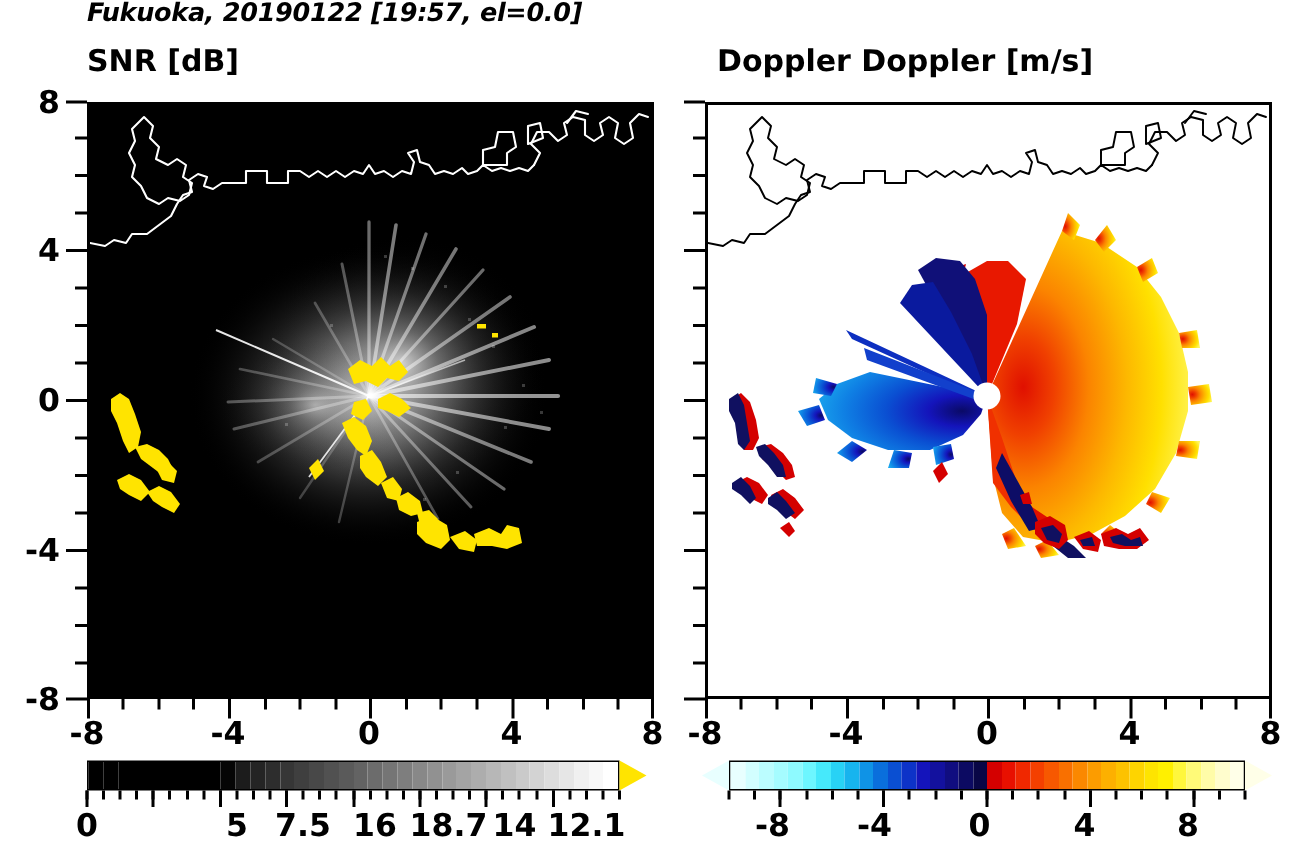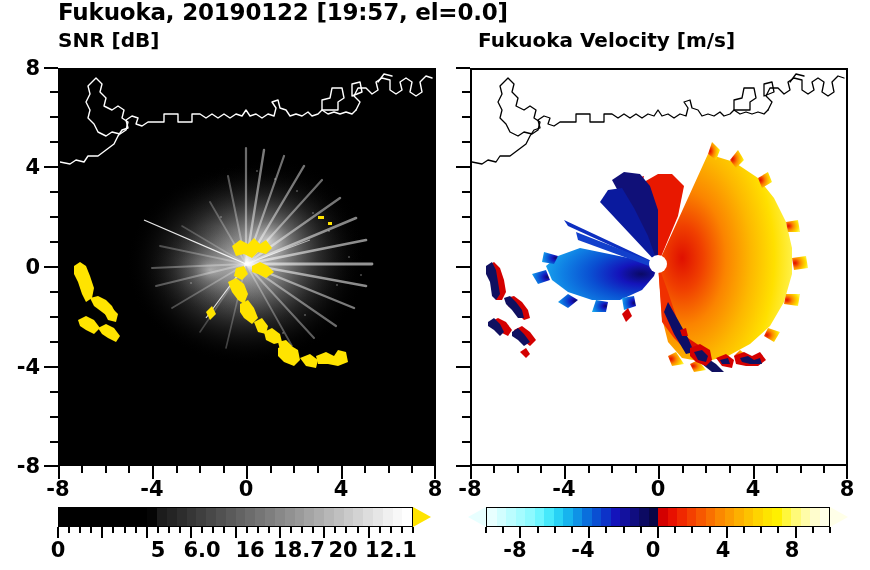--- a/index.html
+++ b/index.html
@@ -2,22 +2,22 @@
 <html><head>
 <meta charset="utf-8">
 <style>
   html,body{margin:0;padding:0;background:#ffffff;}
   body{width:870px;height:570px;position:relative;overflow:hidden;
        font-family:"DejaVu Sans","Liberation Sans",sans-serif;color:#000;}
 
   .abs{position:absolute;}
 
   
-  #main-title{left:58px;top:-1px;width:700px;font-size:23px;font-weight:bold;
-              letter-spacing:-0.2px;white-space:nowrap;}
+  #main-title{left:58px;top:-1px;width:700px;font-size:17px;font-weight:bold;
+              letter-spacing:-0.2px;white-space:nowrap;font-style:italic;}
   .panel-title{font-size:20px;font-weight:bold;white-space:nowrap;}
   #title-snr{left:58px;top:28px;}
   #title-dop{left:478px;top:28px;}
 
   
   .plot-frame{position:absolute;border:2px solid #000;box-sizing:border-box;}
   #plot-snr{left:58px;top:68px;width:378px;height:398px;background:#000;}
   #plot-dop{left:470px;top:68px;width:378px;height:398px;background:#fff;}
   .plot-inner{position:absolute;inset:0;overflow:hidden;}
 
@@ -47,21 +47,21 @@
   .arrow.right{border-top:10px solid transparent;border-bottom:10px solid transparent;}
   .arrow.left{border-top:10px solid transparent;border-bottom:10px solid transparent;}
 
   svg{display:block;}
 </style>
 </head>
 <body>
 
 <div class="abs" id="main-title">Fukuoka, 20190122 [19:57, el=0.0]</div>
 <div class="abs panel-title" id="title-snr">SNR [dB]</div>
-<div class="abs panel-title" id="title-dop">Fukuoka Velocity [m/s]</div>
+<div class="abs panel-title" id="title-dop">Doppler Doppler [m/s]</div>
 
 <div class="plot-frame" id="plot-snr">
   <div class="plot-inner">
     <svg width="374" height="394" viewBox="0 0 374 394">
       <defs>
         <radialGradient id="snrGlow" cx="0.5" cy="0.5" r="0.5">
           <stop offset="0%" stop-color="#ffffff" stop-opacity="0.95"></stop>
           <stop offset="12%" stop-color="#f0f0f0" stop-opacity="0.80"></stop>
           <stop offset="35%" stop-color="#bcbcbc" stop-opacity="0.55"></stop>
           <stop offset="60%" stop-color="#6e6e6e" stop-opacity="0.33"></stop>
@@ -488,24 +488,24 @@
       <div class="cbt maj" style="left: 132.125px;"></div>
       <div class="cbt maj" style="left: 176.5px;"></div>
       <div class="cbt maj" style="left: 220.875px;"></div>
       <div class="cbt maj" style="left: 265.25px;"></div>
       <div class="cbt maj" style="left: 309.625px;"></div>
     </div>
 </div>
 <div class="cbnum abs" style="left:42px;top:538px;width:32px;">0</div>
 <div class="cbnum abs" style="left:77px;top:538px;width:54px;margin-top:32px;">2.5</div>
 <div class="cbnum abs" style="left:142px;top:538px;width:32px;">5</div>
-<div class="cbnum abs" style="left:175px;top:538px;width:54px;">6.0</div>
+<div class="cbnum abs" style="left:175px;top:538px;width:54px;">7.5</div>
 <div class="cbnum abs" style="left:229px;top:538px;width:42px;">16</div>
 <div class="cbnum abs" style="left:266px;top:538px;width:66px;">18.7</div>
-<div class="cbnum abs" style="left:322px;top:538px;width:42px;">20</div>
+<div class="cbnum abs" style="left:322px;top:538px;width:42px;">14</div>
 <div class="cbnum abs" style="left:358px;top:538px;width:66px;">12.1</div>
 
 <div class="cbwrap" style="left:468px;top:507px;width:382px;">
   <div class="arrow left" id="cb-dop-arrowl" style="left:0px;border-right:18px solid #e8ffff;"></div>
   <div class="cbbody" id="cb-dop-body" style="left:18px;width:344px;">
       <div class="cbcell" style="background: rgb(232, 255, 255);"></div>
       <div class="cbcell" style="background: rgb(210, 254, 255);"></div>
       <div class="cbcell" style="background: rgb(187, 253, 255);"></div>
       <div class="cbcell" style="background: rgb(165, 252, 255);"></div>
       <div class="cbcell" style="background: rgb(142, 250, 255);"></div>

